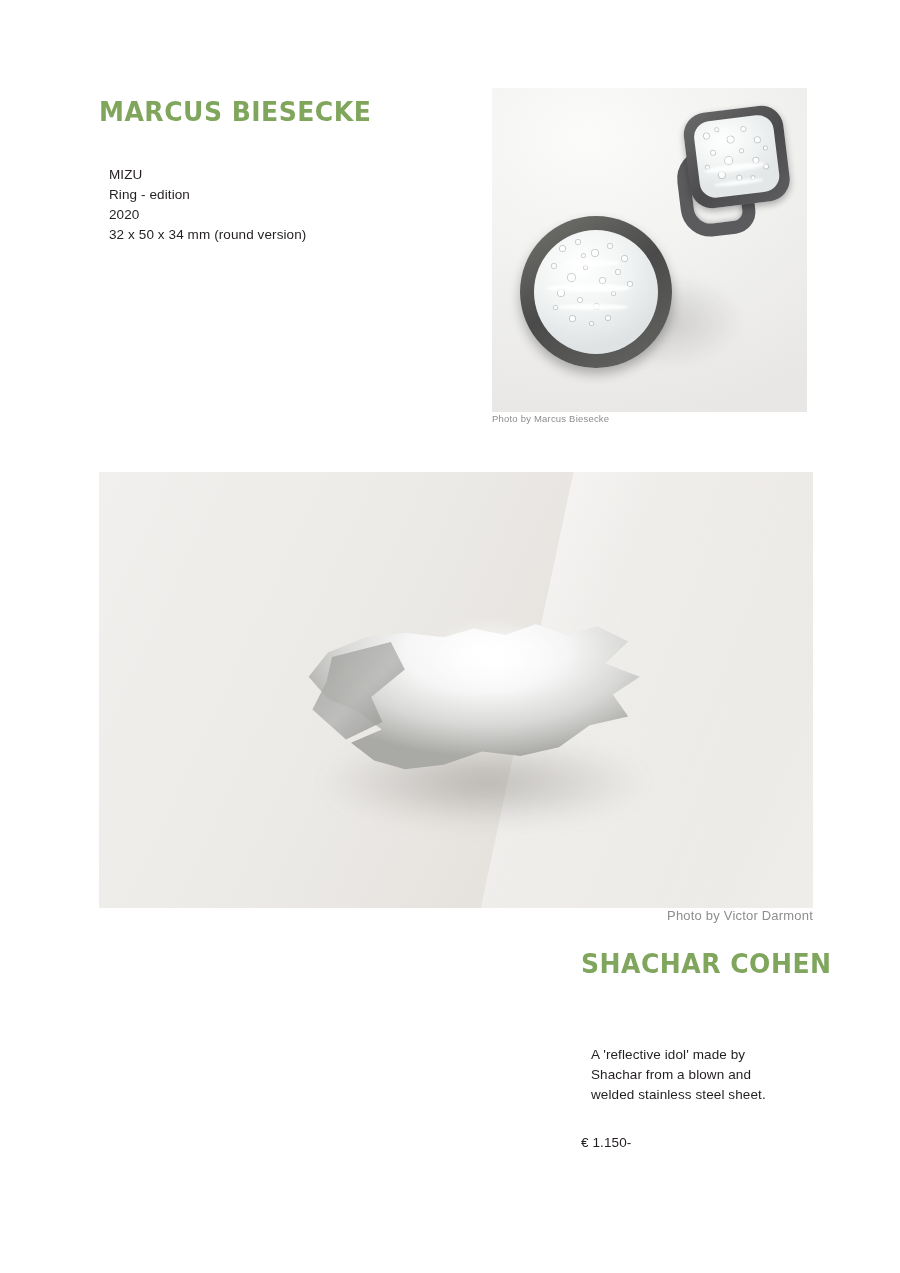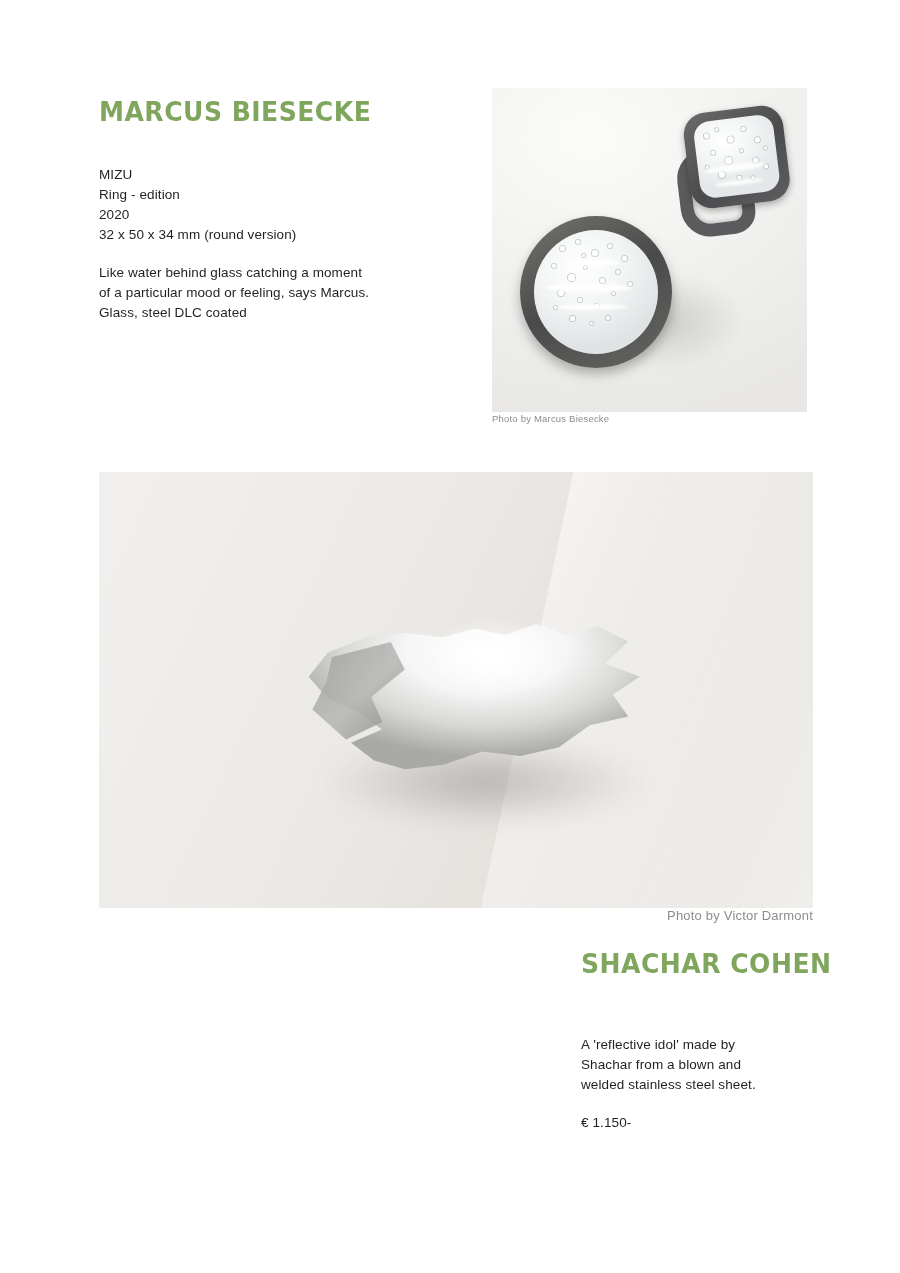--- a/index.html
+++ b/index.html
@@ -40,21 +40,21 @@
     transform-origin: left center;
   }
 
   
   .meta-line, .desc-line, .price-line {
     font-size: 13.5px;
     line-height: 20px;
     color: #231f20;
     letter-spacing: 0.1px;
   }
-  .block { margin: 0; padding: 0; }
+  .block { margin: 10px; padding: 0; }
   .spacer-sm { height: 18px; }
 
   
   #section-one-text {
     position: absolute;
     left: 99px;
     top: 96px;
     width: 350px;
   }
   #section-one-text .artist-name { margin-bottom: 38px; }
@@ -299,25 +299,20 @@
 
     <div class="block">
       <div class="meta-line">MIZU</div>
       <div class="meta-line">Ring - edition</div>
       <div class="meta-line">2020</div>
       <div class="meta-line">32 x 50 x 34 mm (round version)</div>
     </div>
 
     <div class="spacer-sm"></div>
 
-    <div class="block">
-      <div class="desc-line">Like water behind glass catching a moment</div>
-      <div class="desc-line">of a particular mood or feeling, says Marcus.</div>
-      <div class="desc-line">Glass, steel DLC coated</div>
-    </div>
 
     <div class="spacer-sm"></div>
 
   </div>
 
   <div id="ring-photo">
     <div class="ring-bg"></div>
     <div class="ring-shadow-soft"></div>
 
     <div class="ring-sq">

